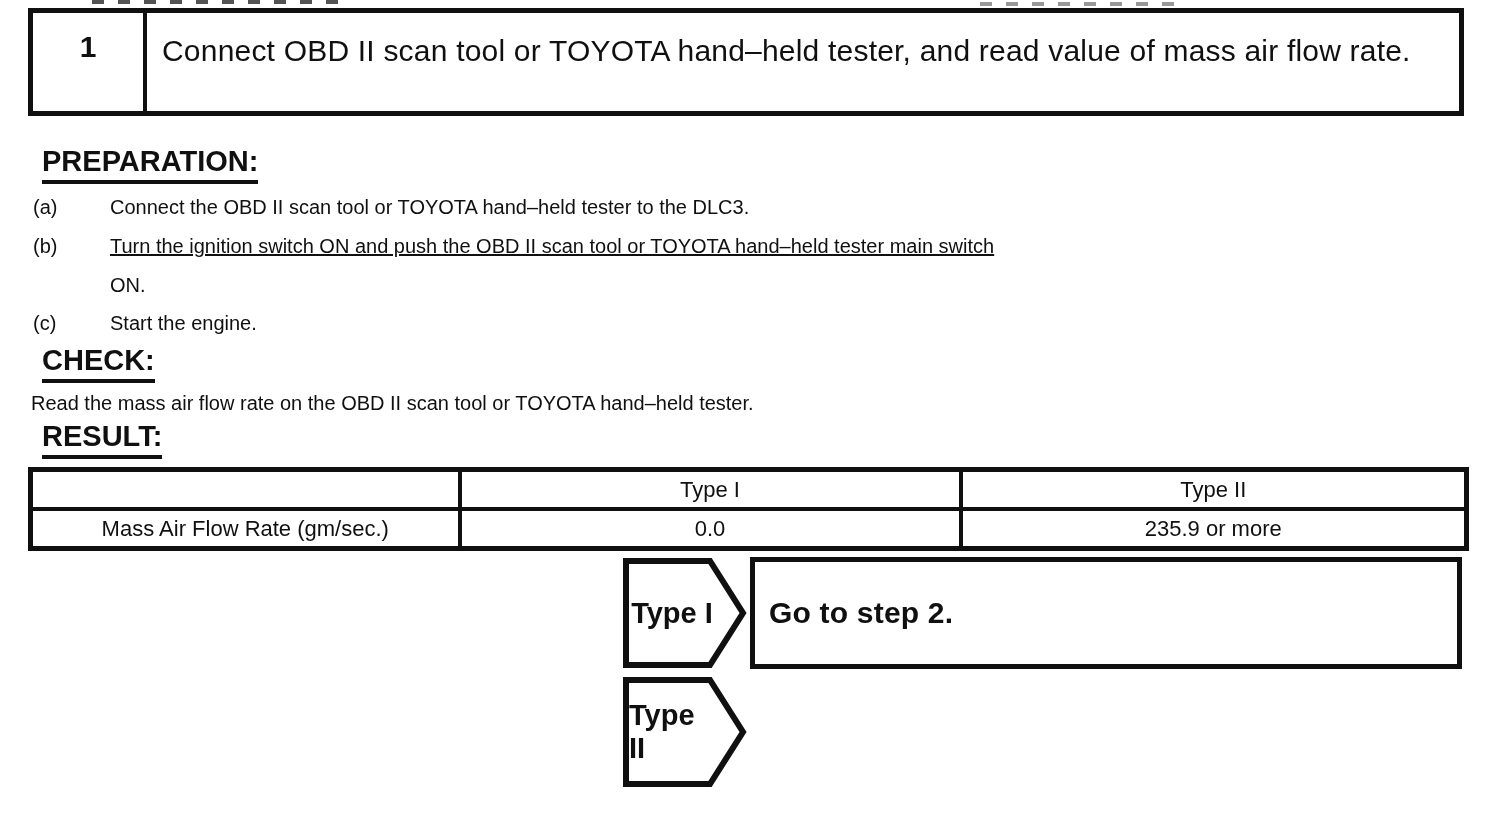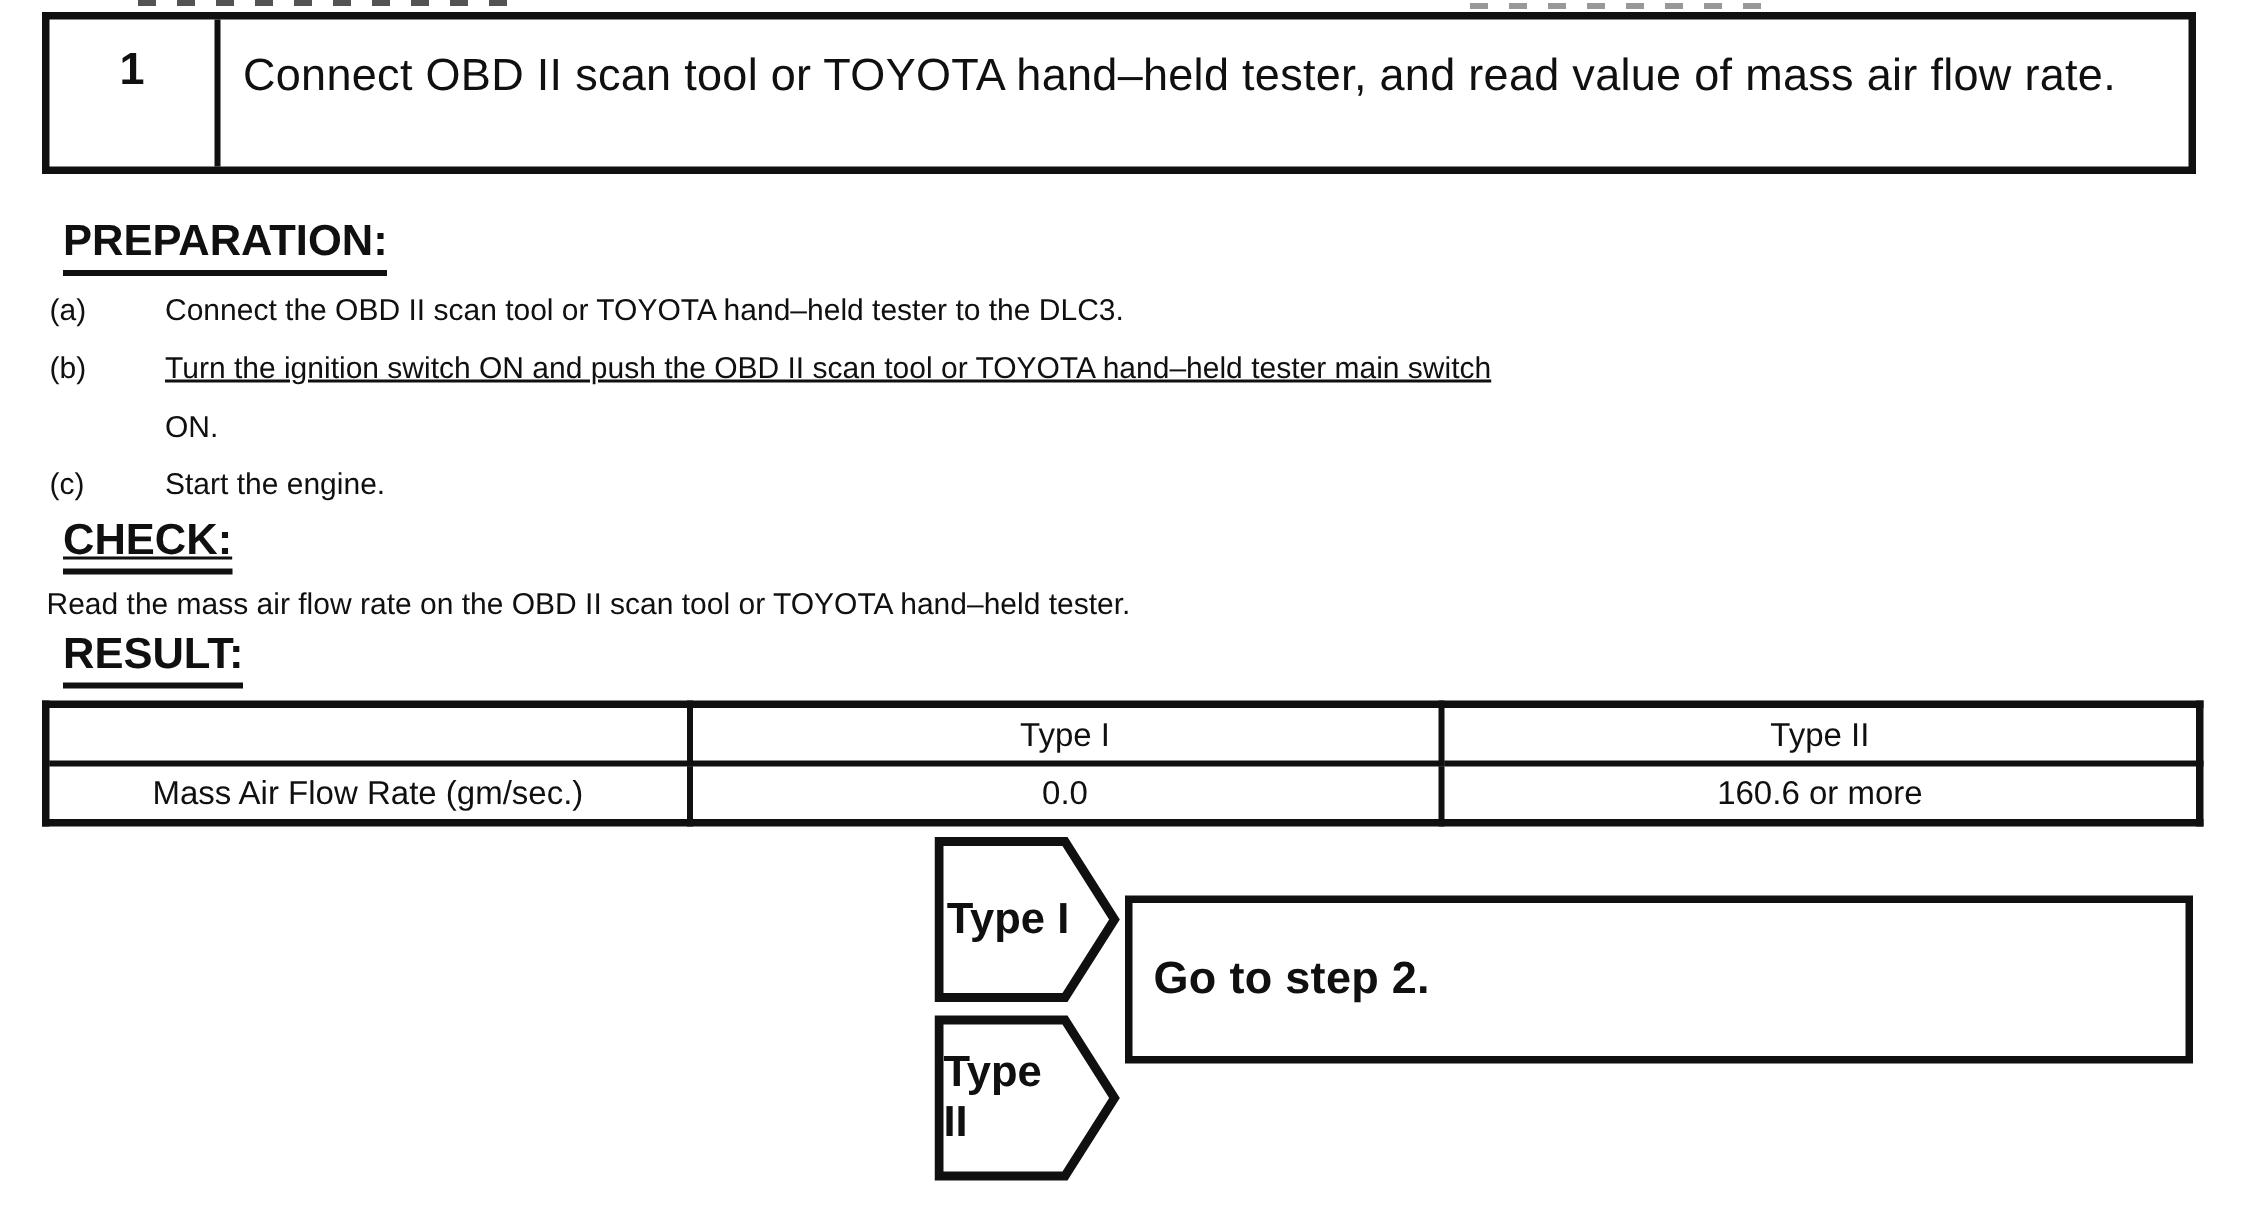--- a/index.html
+++ b/index.html
@@ -56,21 +56,21 @@
     left: 30px;
     font-size: 29px;
     font-weight: bold;
     line-height: 30px;
     border-bottom: 4px solid #101010;
     padding-bottom: 4px;
     white-space: nowrap;
     margin-left: 12px;
   }
   #prep-heading   { top: 146px; }
-  #check-heading  { top: 345px; text-decoration: underline; }
+  #check-heading  { top: 345px; }
   #result-heading { top: 421px; }
 
   
   .body-line {
     position: absolute;
     left: 33px;
     font-size: 20px;
     line-height: 33px;
     white-space: nowrap;
   }
@@ -129,21 +129,20 @@
     width: 712px; height: 112px;
     border: 5px solid #101010;
     box-sizing: border-box;
     background: #fff;
     display: flex;
     align-items: center;
     padding-left: 14px;
     font-size: 30px;
     font-weight: bold;
     letter-spacing: .2px;
-    margin-top: 40px;
   }
   #go1 { top: 557px; }
   #go2 { top: 676px; }
 </style>
 </head>
 <body>
 
 <div class="page">
 
   <div class="scan-dash dash-a"></div>
@@ -182,21 +181,21 @@
       </colgroup>
     <tbody>
       <tr>
         <td></td>
         <td>Type I</td>
         <td>Type II</td>
       </tr>
       <tr>
         <td>Mass Air Flow Rate (gm/sec.)</td>
         <td>0.0</td>
-        <td>160.6 or more</td>
+        <td>235.9 or more</td>
       </tr>
     </tbody>
   </table>
 
   <div class="flow-tag" id="tag1">
     <svg width="124" height="112" viewBox="0 0 124 112">
       <polygon points="3,4 87,4 120,56 87,108 3,108" fill="#ffffff" stroke="#101010" stroke-width="6" stroke-linejoin="miter"></polygon>
     </svg>
     <div class="tag-label">Type I</div>
   </div>

